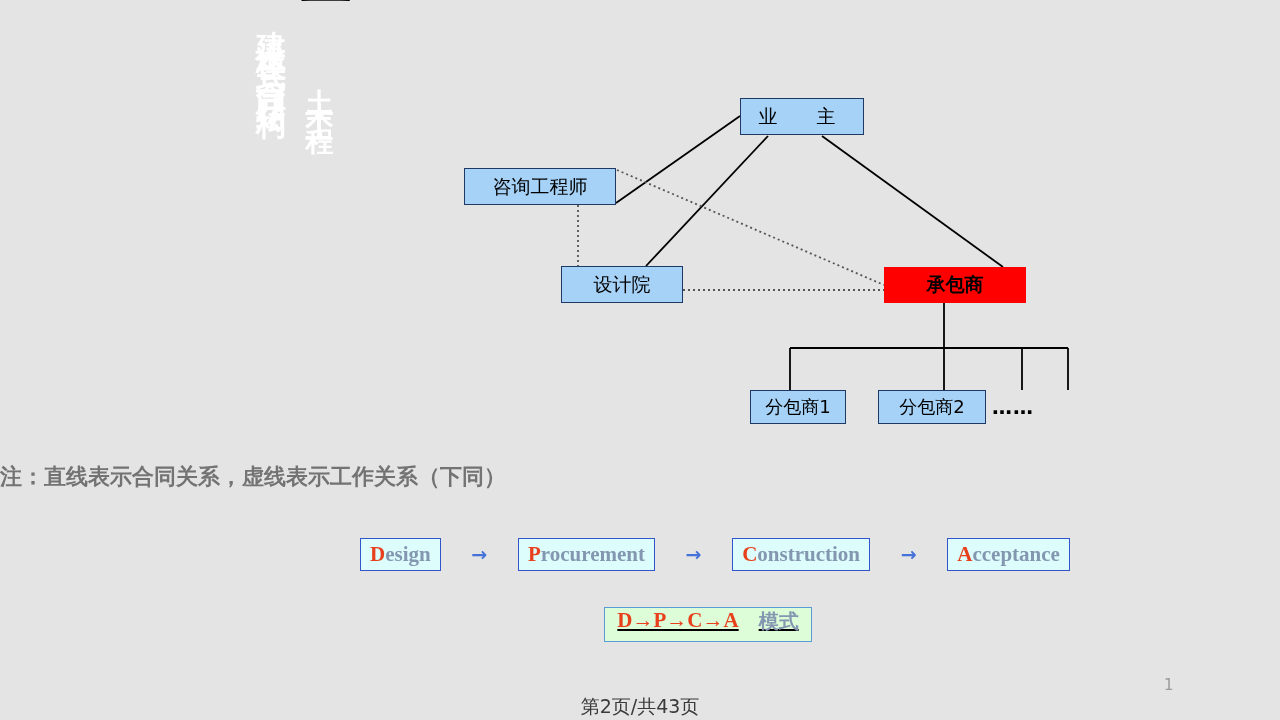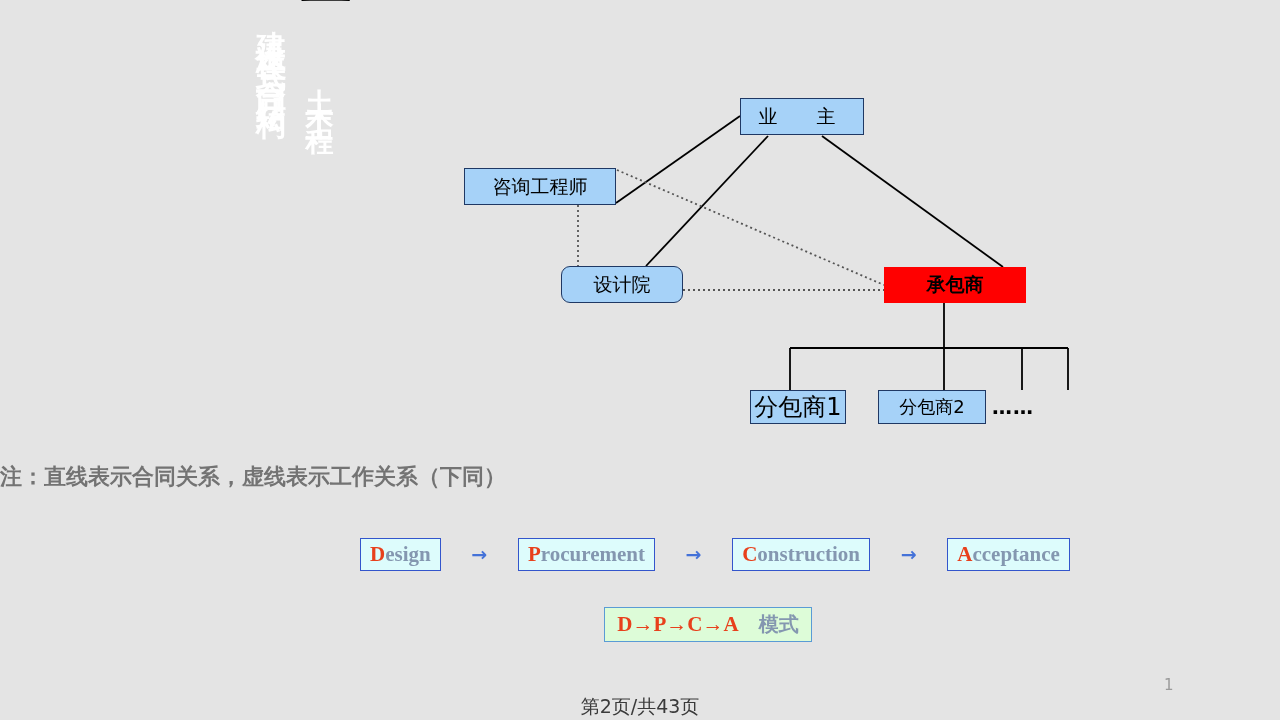--- a/index.html
+++ b/index.html
@@ -88,23 +88,23 @@
     font-family: "DejaVu Sans", sans-serif;
     white-space: nowrap;
   }
   .node.red {
     background: #ff0000;
     border: 1px solid #ff0000;
     font-weight: 700;
   }
   #node-owner      { left: 740px; top: 98px;  width: 124px; height: 37px; letter-spacing: 10px; }
   #node-consultant { left: 464px; top: 168px; width: 152px; height: 37px; }
-  #node-design     { left: 561px; top: 266px; width: 122px; height: 37px; border-radius: 9px; }
+  #node-design     { left: 561px; top: 266px; width: 122px; height: 37px; }
   #node-contractor { left: 884px; top: 267px; width: 142px; height: 36px; }
-  #node-sub1       { left: 750px; top: 390px; width: 96px;  height: 34px; font-size: 24px;}
+  #node-sub1       { left: 750px; top: 390px; width: 96px;  height: 34px; font-size: 18px;}
   #node-sub2       { left: 878px; top: 390px; width: 108px;  height: 34px; font-size: 18px;}
   #node-ellipsis {
     position: absolute;
     left: 992px;
     top: 390px;
     width: 60px;
     height: 34px;
     display: flex;
     align-items: center;
     justify-content: flex-start;
@@ -167,26 +167,27 @@
   #summary-box {
     position: absolute;
     left: 604px;
     top: 607px;
     width: 208px;
     height: 35px;
     box-sizing: border-box;
     background: #ddfcd8;
     border: 1.5px solid #5a9bd5;
     display: flex;
-    align-items: center;
+    align-items: flex-start;
     justify-content: center;
     font-family: "Liberation Serif", "DejaVu Serif", serif;
     font-size: 21px;
     font-weight: 700;
     white-space: nowrap;
+    text-decoration: underline;
   }
   #summary-seq { color: #e8401c; letter-spacing: 0px; }
   #summary-label { color: #8497b0; margin-left: 20px; font-family: "DejaVu Sans", sans-serif; font-size:20px;}
 
   
   #footer-pager {
     position: absolute;
     left: 0;
     top: 694px;
     width: 1280px;

